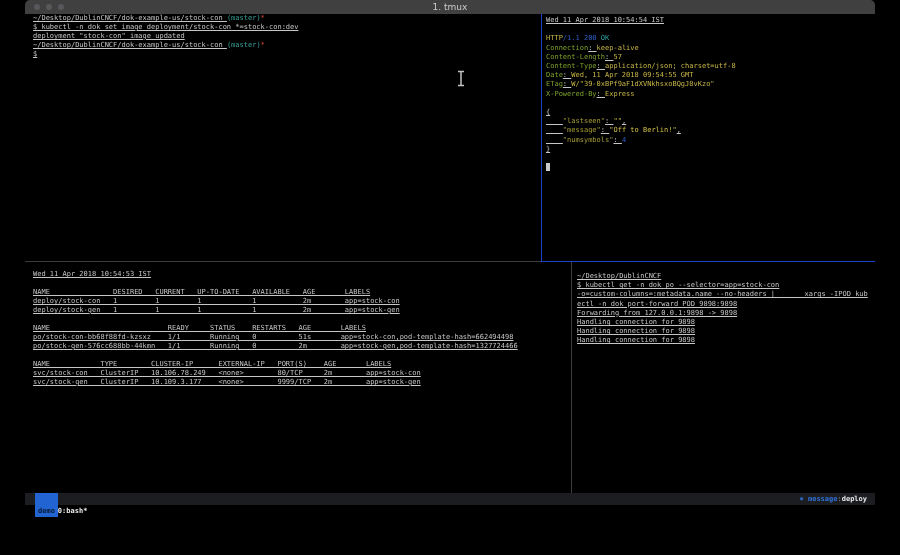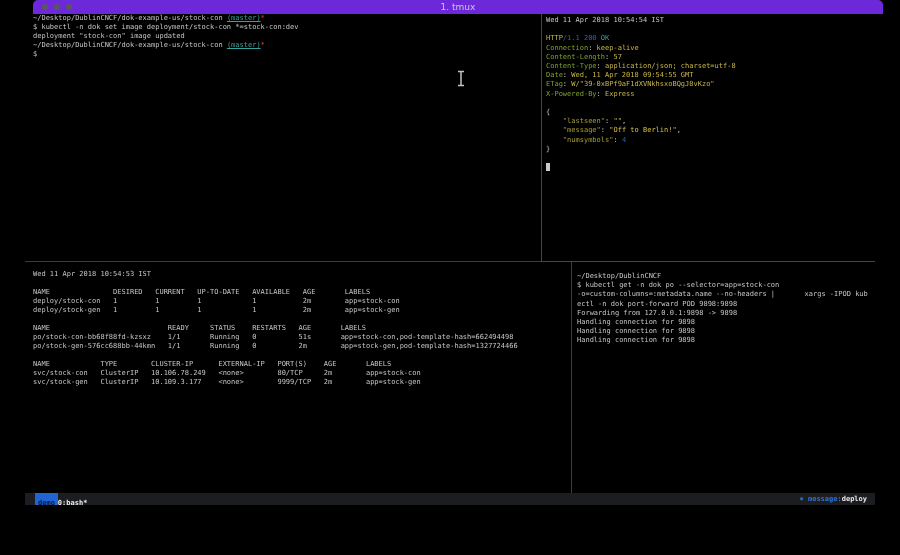--- a/index.html
+++ b/index.html
@@ -1,55 +1,55 @@
 <!DOCTYPE html>
 <html><head>
 <meta charset="utf-8">
 <style>
   * { box-sizing: border-box; }
   html, body { margin:0; padding:0; width:900px; height:555px; background:#000; }
   body { position:relative; overflow:hidden; font-family:"DejaVu Sans Mono", monospace; }
 
   
   .titlebar { position:absolute; left:25px; top:0; width:850px; height:14px;
-              background:#6d28d9; border-radius:5px 5px 0 0;margin-left:8px; }
+              background:#404040; border-radius:5px 5px 0 0; }
   .dots { position:absolute; left:9px; top:4px; display:flex; gap:6px; }
   .dot { width:6px; height:6px; border-radius:50%; background:#58585c; }
   .title { width:100%; text-align:center; font-family:"DejaVu Sans", sans-serif;
            font-size:9px; line-height:14px; color:#c9cbcd; }
 
   
   .pane { position:absolute; margin:0; font-size:7px; line-height:9px; color:#c6c6c6;
           font-family:"DejaVu Sans Mono", monospace; }
   #pane-tr, #pane-br { line-height:9.2px; }
   .tline { white-space:pre; }
 
-  .c-fg     { color:#c6c6c6; }
-  .c-branch { color:#39a29a;text-decoration:underline; }
+  .c-fg     { color:#c6c6c6;text-decoration:underline; }
+  .c-branch { color:#39a29a; }
   .c-star   { color:#cc4437; }
   .c-hname  { color:#7ea32d;margin-top:27px; }
   .c-hval   { color:#c9b748; }
   .c-key    { color:#a99f35; }
   .c-str    { color:#d3c049; }
   .c-blue   { color:#2d5fc7; }
   .c-num    { color:#2d5fc7; }
   .c-cyan   { color:#35a3a3; }
   .c-cursor { background:#c9c9c9; color:transparent; }
 
   
   .divider { position:absolute; }
   #div-v-top    { left:541px; top:14px;  width:1px;   height:247px; background:#1c40cc; }
   #div-h-left   { left:25px;  top:261px; width:516px; height:1px;   background:#3c3c3e; }
   #div-h-right  { left:541px; top:261px; width:334px; height:1px;   background:#1c40cc; }
   #div-v-bottom { left:571px; top:262px; width:1px;   height:231px; background:#3c3c3e; }
 
   
   #statusbar { position:absolute; left:25px; top:493px; width:850px; height:12px;
                background:#1c1d21; font-size:7px; line-height:12px; color:#e4e4e4; }
-  .session  { background:#2265d2; color:#06182f; padding:4px 3px; margin-left:10px;
+  .session  { background:#2265d2; color:#06182f; padding:12px 3px; margin-left:10px;
               font-weight:bold; display:inline-block; height:12px; }
   .winlabel { color:#ededed; font-weight:bold; }
   .sb-right { position:absolute; right:8px; top:0; }
   .k8s-icon, .ctx { color:#2f72da; font-weight:bold; }
   .ns-sep   { color:#8a8a8a; }
   .ns       { color:#e8e8e8; font-weight:bold; }
 
   
   #ibeam { position:absolute; left:456px; top:70px; }
 </style>

